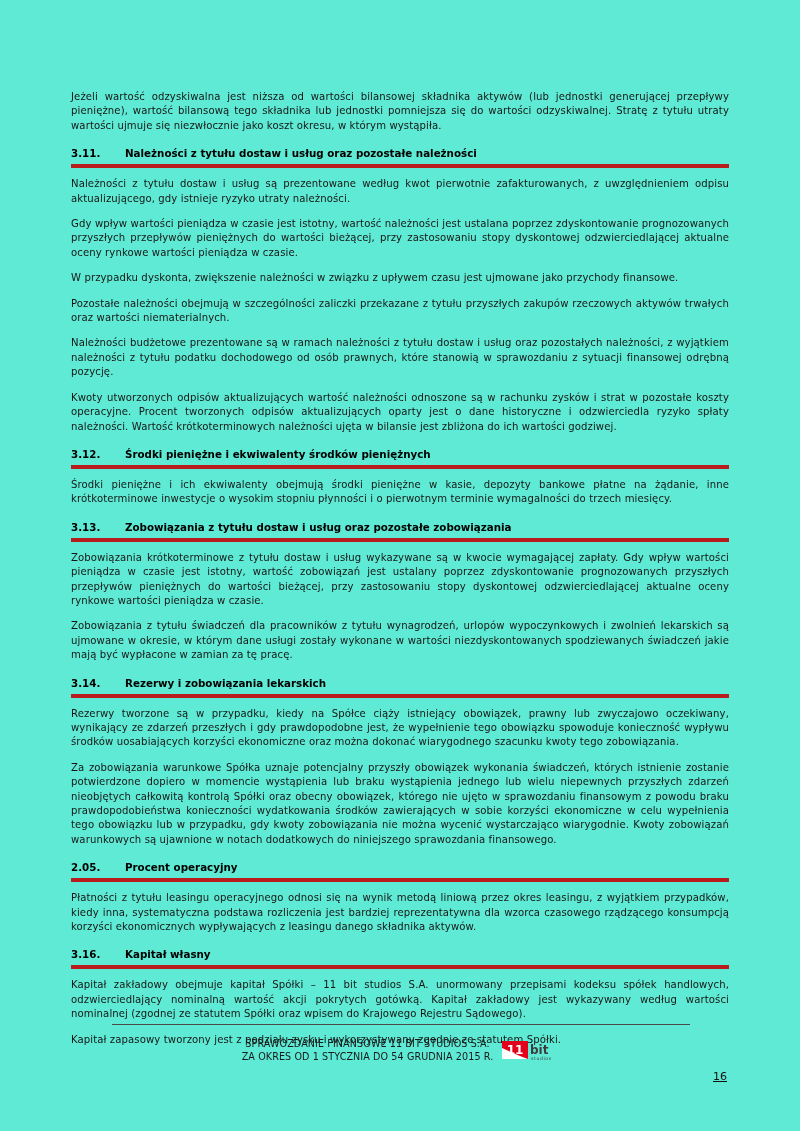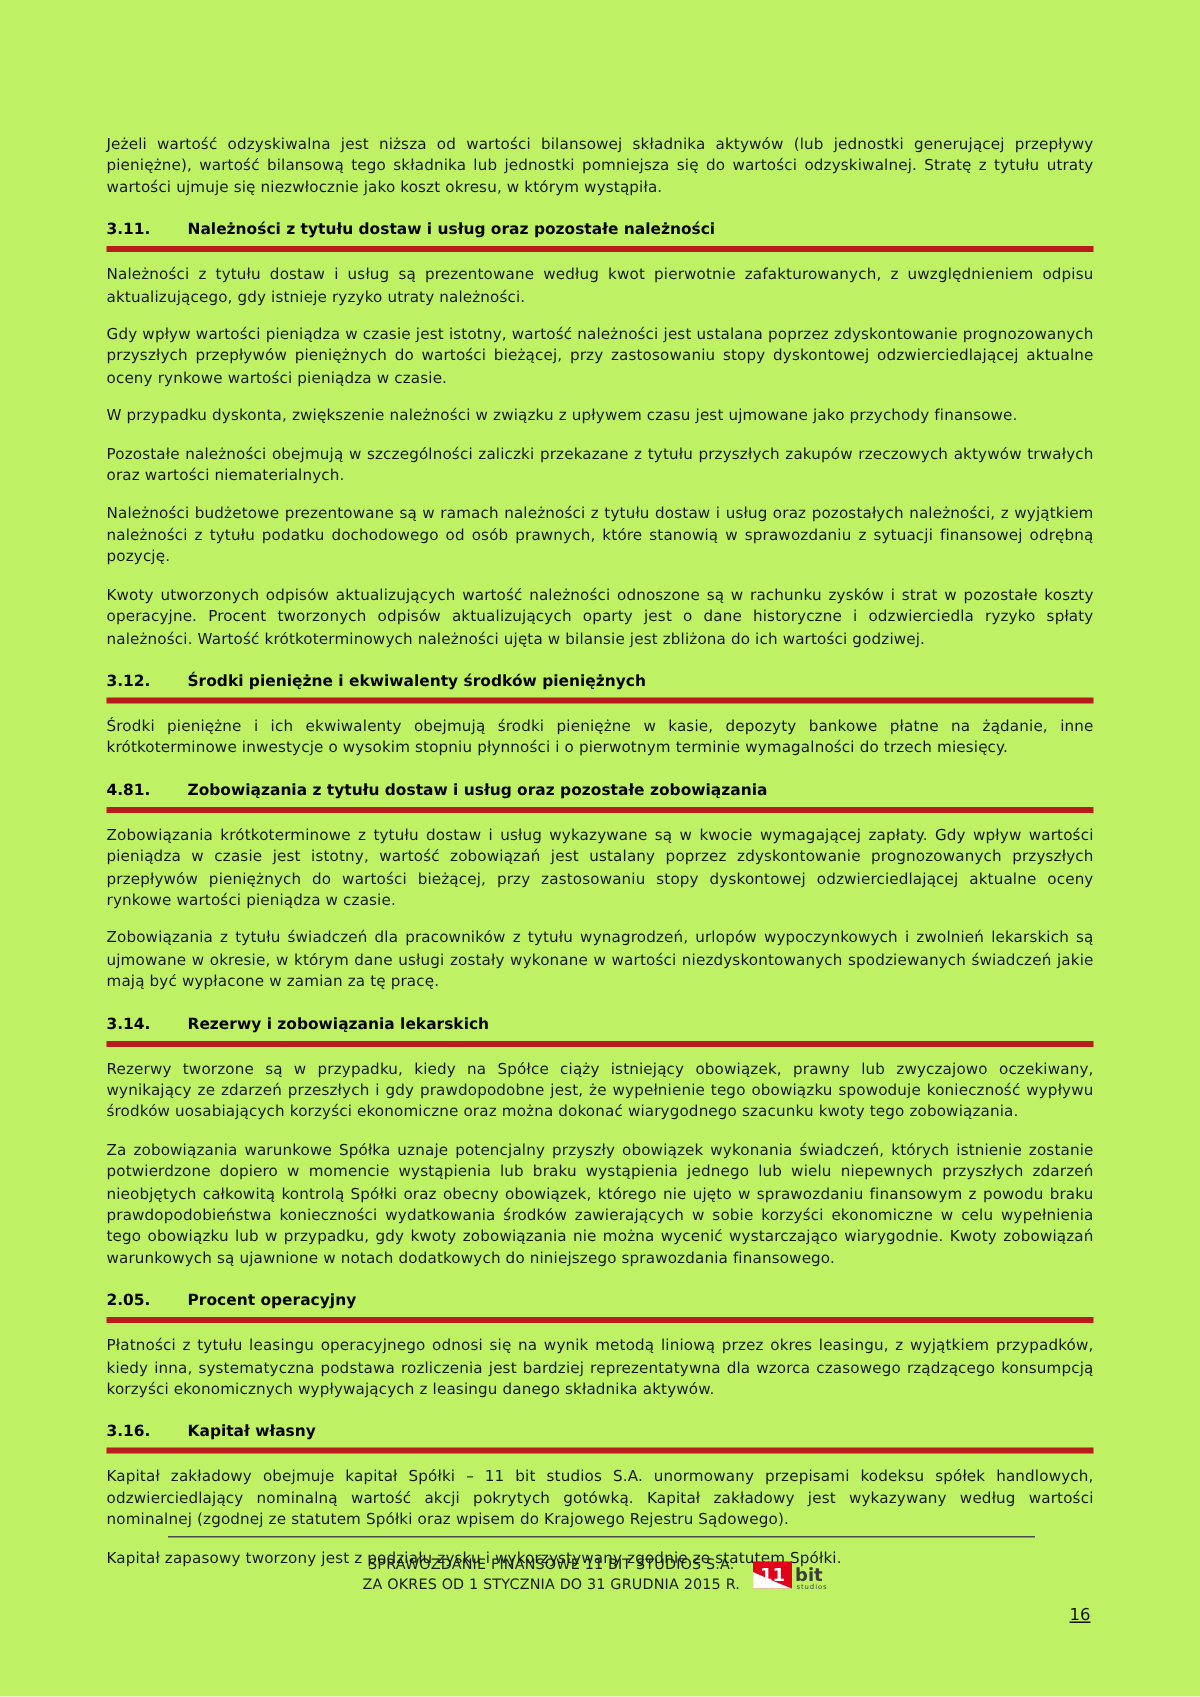--- a/index.html
+++ b/index.html
@@ -9,21 +9,21 @@
     background: #ffffff;
   }
   body {
     font-family: "DejaVu Sans", "Liberation Sans", sans-serif;
     color: #000000;
   }
   .page {
     position: relative;
     width: 800px;
     height: 1131px;
-    background: #bef264;
+    background: #5eead4;
     box-sizing: border-box;
     overflow: hidden;
   }
   .content {
     position: absolute;
     left: 71px;
     top: 90px;
     width: 658px;
   }
   p.para {
@@ -141,21 +141,21 @@
         </div>
         <div class="section">
           <div class="heading">
             <span class="num">3.12.</span>
             <span class="title">Środki pieniężne i ekwiwalenty środków pieniężnych</span>
           </div>
           <p class="para">Środki pieniężne i ich ekwiwalenty obejmują środki pieniężne w kasie, depozyty bankowe płatne na żądanie, inne krótkoterminowe inwestycje o wysokim stopniu płynności i o pierwotnym terminie wymagalności do trzech miesięcy.</p>
         </div>
         <div class="section">
           <div class="heading">
-            <span class="num">4.81.</span>
+            <span class="num">3.13.</span>
             <span class="title">Zobowiązania z tytułu dostaw i usług oraz pozostałe zobowiązania</span>
           </div>
           <p class="para">Zobowiązania krótkoterminowe z tytułu dostaw i usług wykazywane są w kwocie wymagającej zapłaty. Gdy wpływ wartości pieniądza w czasie jest istotny, wartość zobowiązań jest ustalany poprzez zdyskontowanie prognozowanych przyszłych przepływów pieniężnych do wartości bieżącej, przy zastosowaniu stopy dyskontowej odzwierciedlającej aktualne oceny rynkowe wartości pieniądza w czasie.</p>
           <p class="para">Zobowiązania z tytułu świadczeń dla pracowników z tytułu wynagrodzeń, urlopów wypoczynkowych i zwolnień lekarskich są ujmowane w okresie, w którym dane usługi zostały wykonane w wartości niezdyskontowanych spodziewanych świadczeń jakie mają być wypłacone w zamian za tę pracę.</p>
         </div>
         <div class="section">
           <div class="heading">
             <span class="num">3.14.</span>
             <span class="title">Rezerwy i zobowiązania lekarskich</span>
           </div>
@@ -179,21 +179,21 @@
         </div>
       </div>
 
   </div>
 
   <div class="footer">
     <div class="footer-rule"></div>
     <div class="footer-inner">
       <div class="footer-text">
         <div>SPRAWOZDANIE FINANSOWE 11 BIT STUDIOS S.A.</div>
-        <div>ZA OKRES OD 1 STYCZNIA DO 31 GRUDNIA 2015 R.</div>
+        <div>ZA OKRES OD 1 STYCZNIA DO 54 GRUDNIA 2015 R.</div>
       </div>
       <div class="logo">
         <svg width="56" height="24" viewBox="0 0 56 24" xmlns="http://www.w3.org/2000/svg">
           <polygon points="0,2 26,2 26,20 0,20" fill="#e2001a"></polygon>
           <path d="M0,20 L0,9 C9,13 18,17 26,20 Z" fill="#ffffff"></path>
           <text x="13" y="15" font-family="DejaVu Sans, sans-serif" font-size="12" font-weight="bold" fill="#ffffff" text-anchor="middle">11</text>
           <text x="28" y="15" font-family="DejaVu Sans, sans-serif" font-size="12" font-weight="bold" fill="#3c3c3b">bit</text>
           <text x="29" y="20.5" font-family="DejaVu Sans, sans-serif" font-size="4.6" letter-spacing="0.6" fill="#3c3c3b">studios</text>
         </svg>
       </div>

